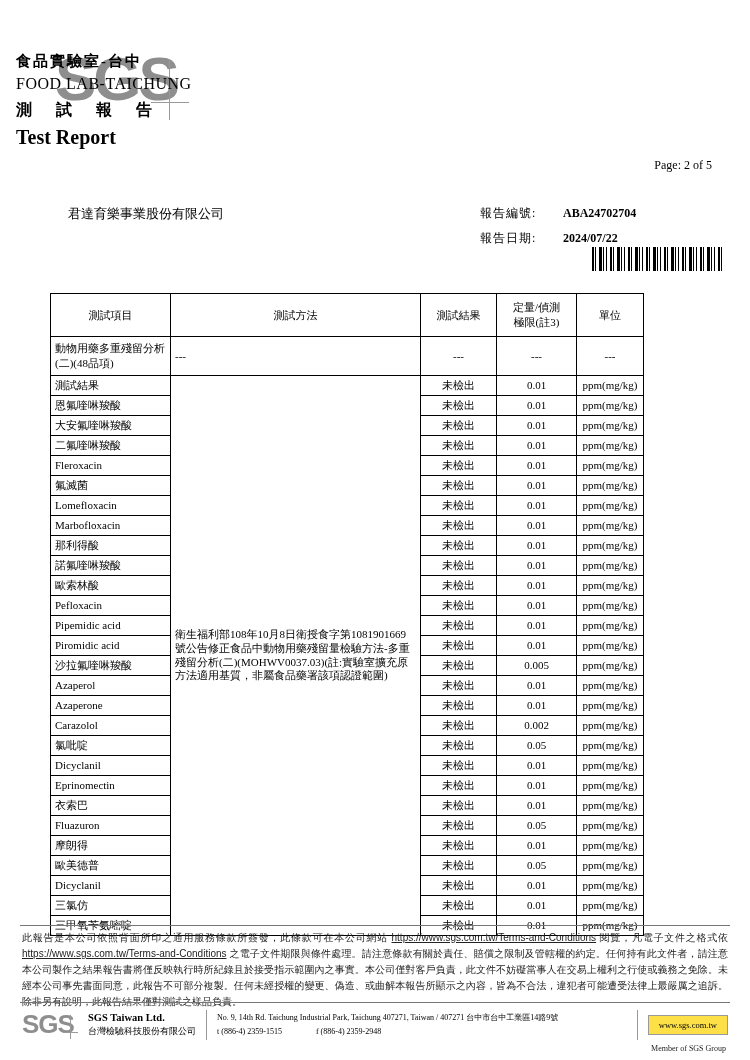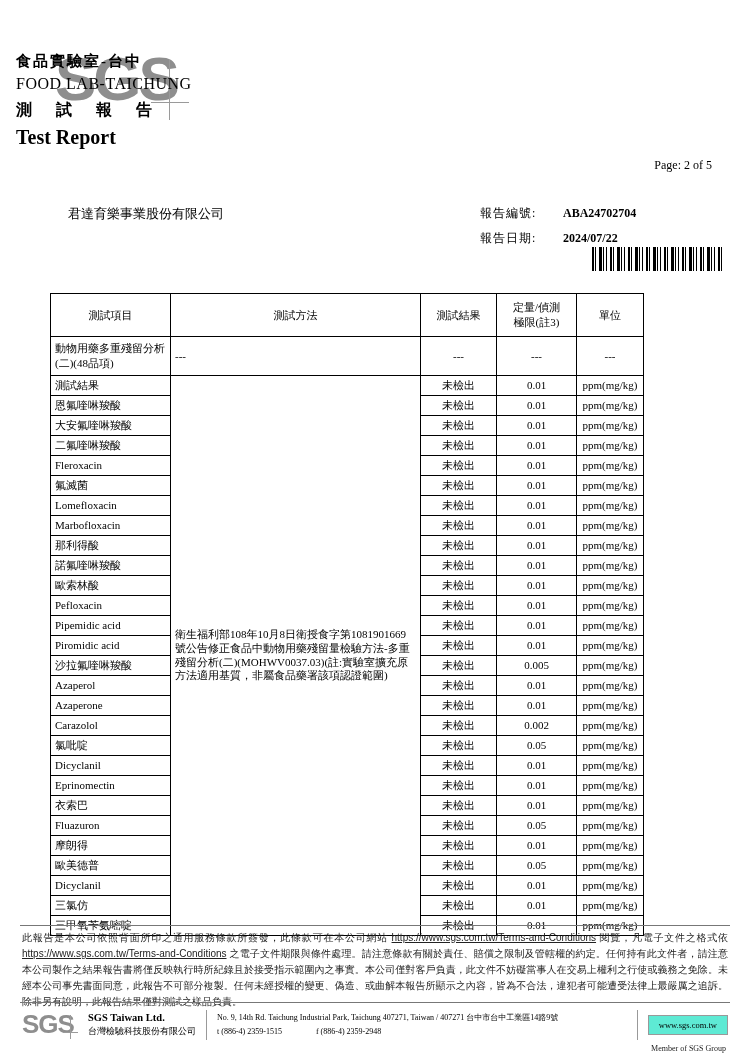--- a/index.html
+++ b/index.html
@@ -72,21 +72,21 @@
   }
   .f-cross-v{position:absolute;left:48px;top:6px;width:1px;height:24px;background:#9a9a9a;}
   .f-cross-h{position:absolute;left:41px;top:23px;width:15px;height:1px;background:#9a9a9a;}
   .company-block{flex:0 0 auto;}
   .company-en{font-weight:bold;font-size:10.5px;}
   .company-zh{font-size:9px;margin-top:2px;}
   .vline{width:1px;height:30px;background:#999;flex:0 0 auto;}
   .address-block{font-size:8px;line-height:1.7;flex:1 1 auto;}
   .phone-line span{margin-right:32px;}
   .website-box{
-    flex:0 0 auto;border:1px solid #999;background:#5eead4;
+    flex:0 0 auto;border:1px solid #999;background:#fde047;
     padding:4px 10px;font-size:8.5px;
   }
   .member-line{position:absolute;right:24px;top:1044px;font-size:8px;color:#222;}
 </style>
 </head>
 <body>
 
 <div class="page">
 
   <div class="sgs-logo">

